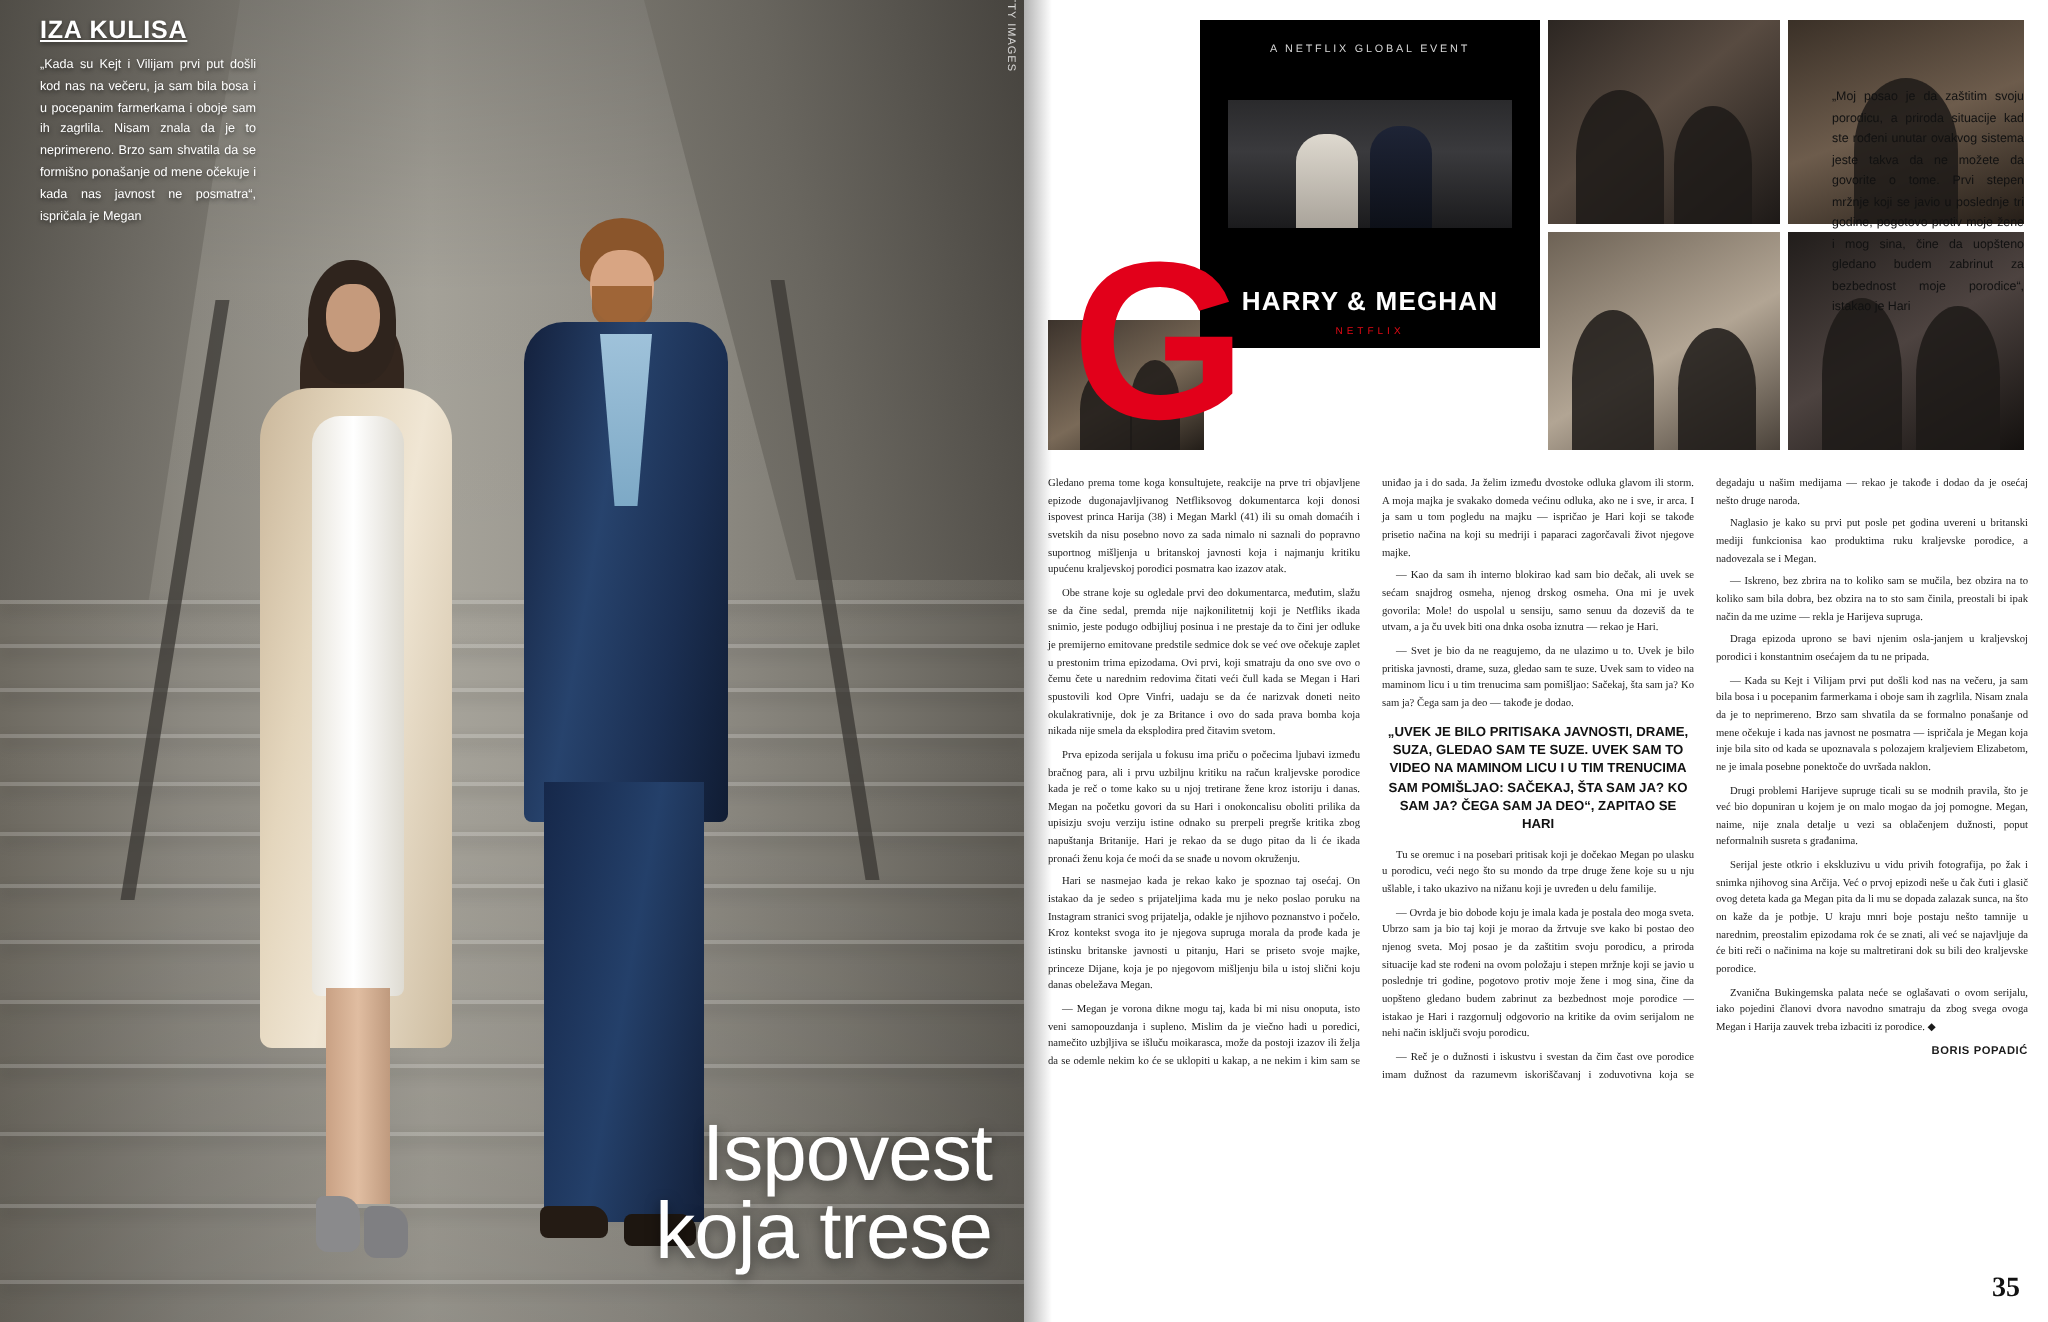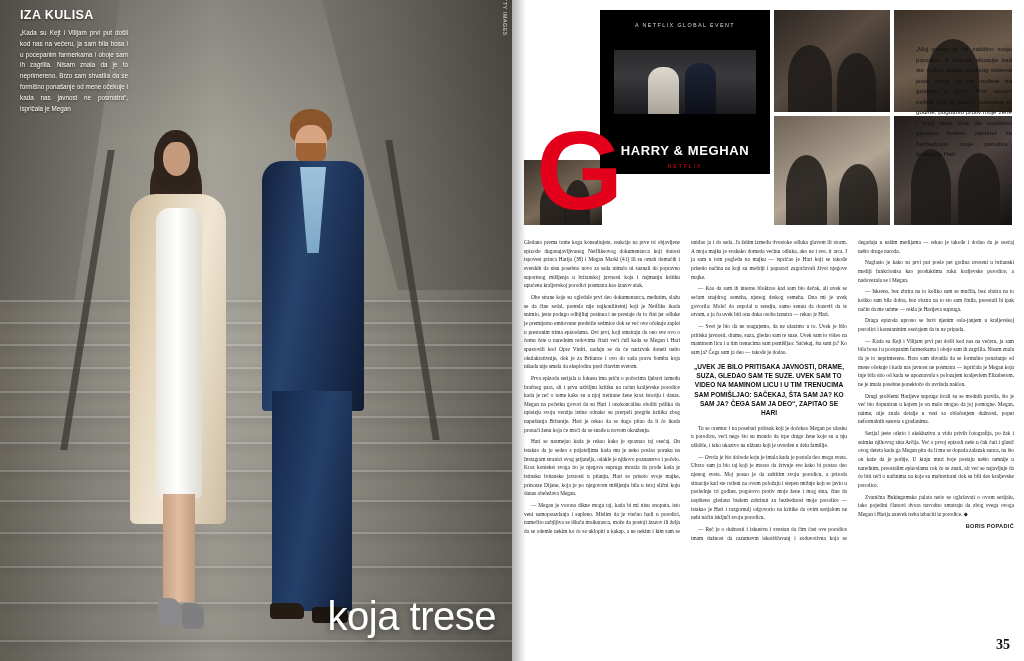--- a/index.html
+++ b/index.html
@@ -86,20 +86,21 @@
   
   .iza-box {
     position: absolute; left: 20px; top: 8px; width: 108px;
     color: #ffffff;
   }
   .iza-title {
     font-family: "Liberation Sans", sans-serif;
     font-weight: bold; font-size: 12.5px; letter-spacing: .4px;
     margin-bottom: 6px;
     text-shadow: 0 1px 2px rgba(0,0,0,.5);
+    text-decoration: underline;
   }
   .iza-body {
     font-family: "Liberation Sans", sans-serif;
     font-size: 6.3px; line-height: 1.72; text-align: justify;
     text-shadow: 0 1px 2px rgba(0,0,0,.55);
   }
 
   .headline-block { position: absolute; right: 16px; bottom: 26px; width: 300px; text-align: right; color:#fff; }
   .kicker {
     font-family: "Liberation Sans", sans-serif;
@@ -271,20 +272,21 @@
       <div class="h-shoeB"></div>
     </div>
 
     <div class="iza-box">
       <div class="iza-title">IZA KULISA</div>
       <div class="iza-body">„Kada su Kejt i Vilijam prvi put došli kod nas na večeru, ja sam bila bosa i u pocepanim farmerkama i oboje sam ih zagrlila. Nisam znala da je to neprimereno. Brzo sam shvatila da se formišno ponašanje od mene očekuje i kada nas javnost ne posmatra“, ispričala je Megan</div>
     </div>
 
     <div class="headline-block">
       <div class="big-title">
+        <span>Ispovest</span>
         <span>koja trese</span>
       </div>
     </div>
   </div>
 
   <div class="page-right">
     <div class="gutter-shadow"></div>
 
     <div class="photo-grid">
 

